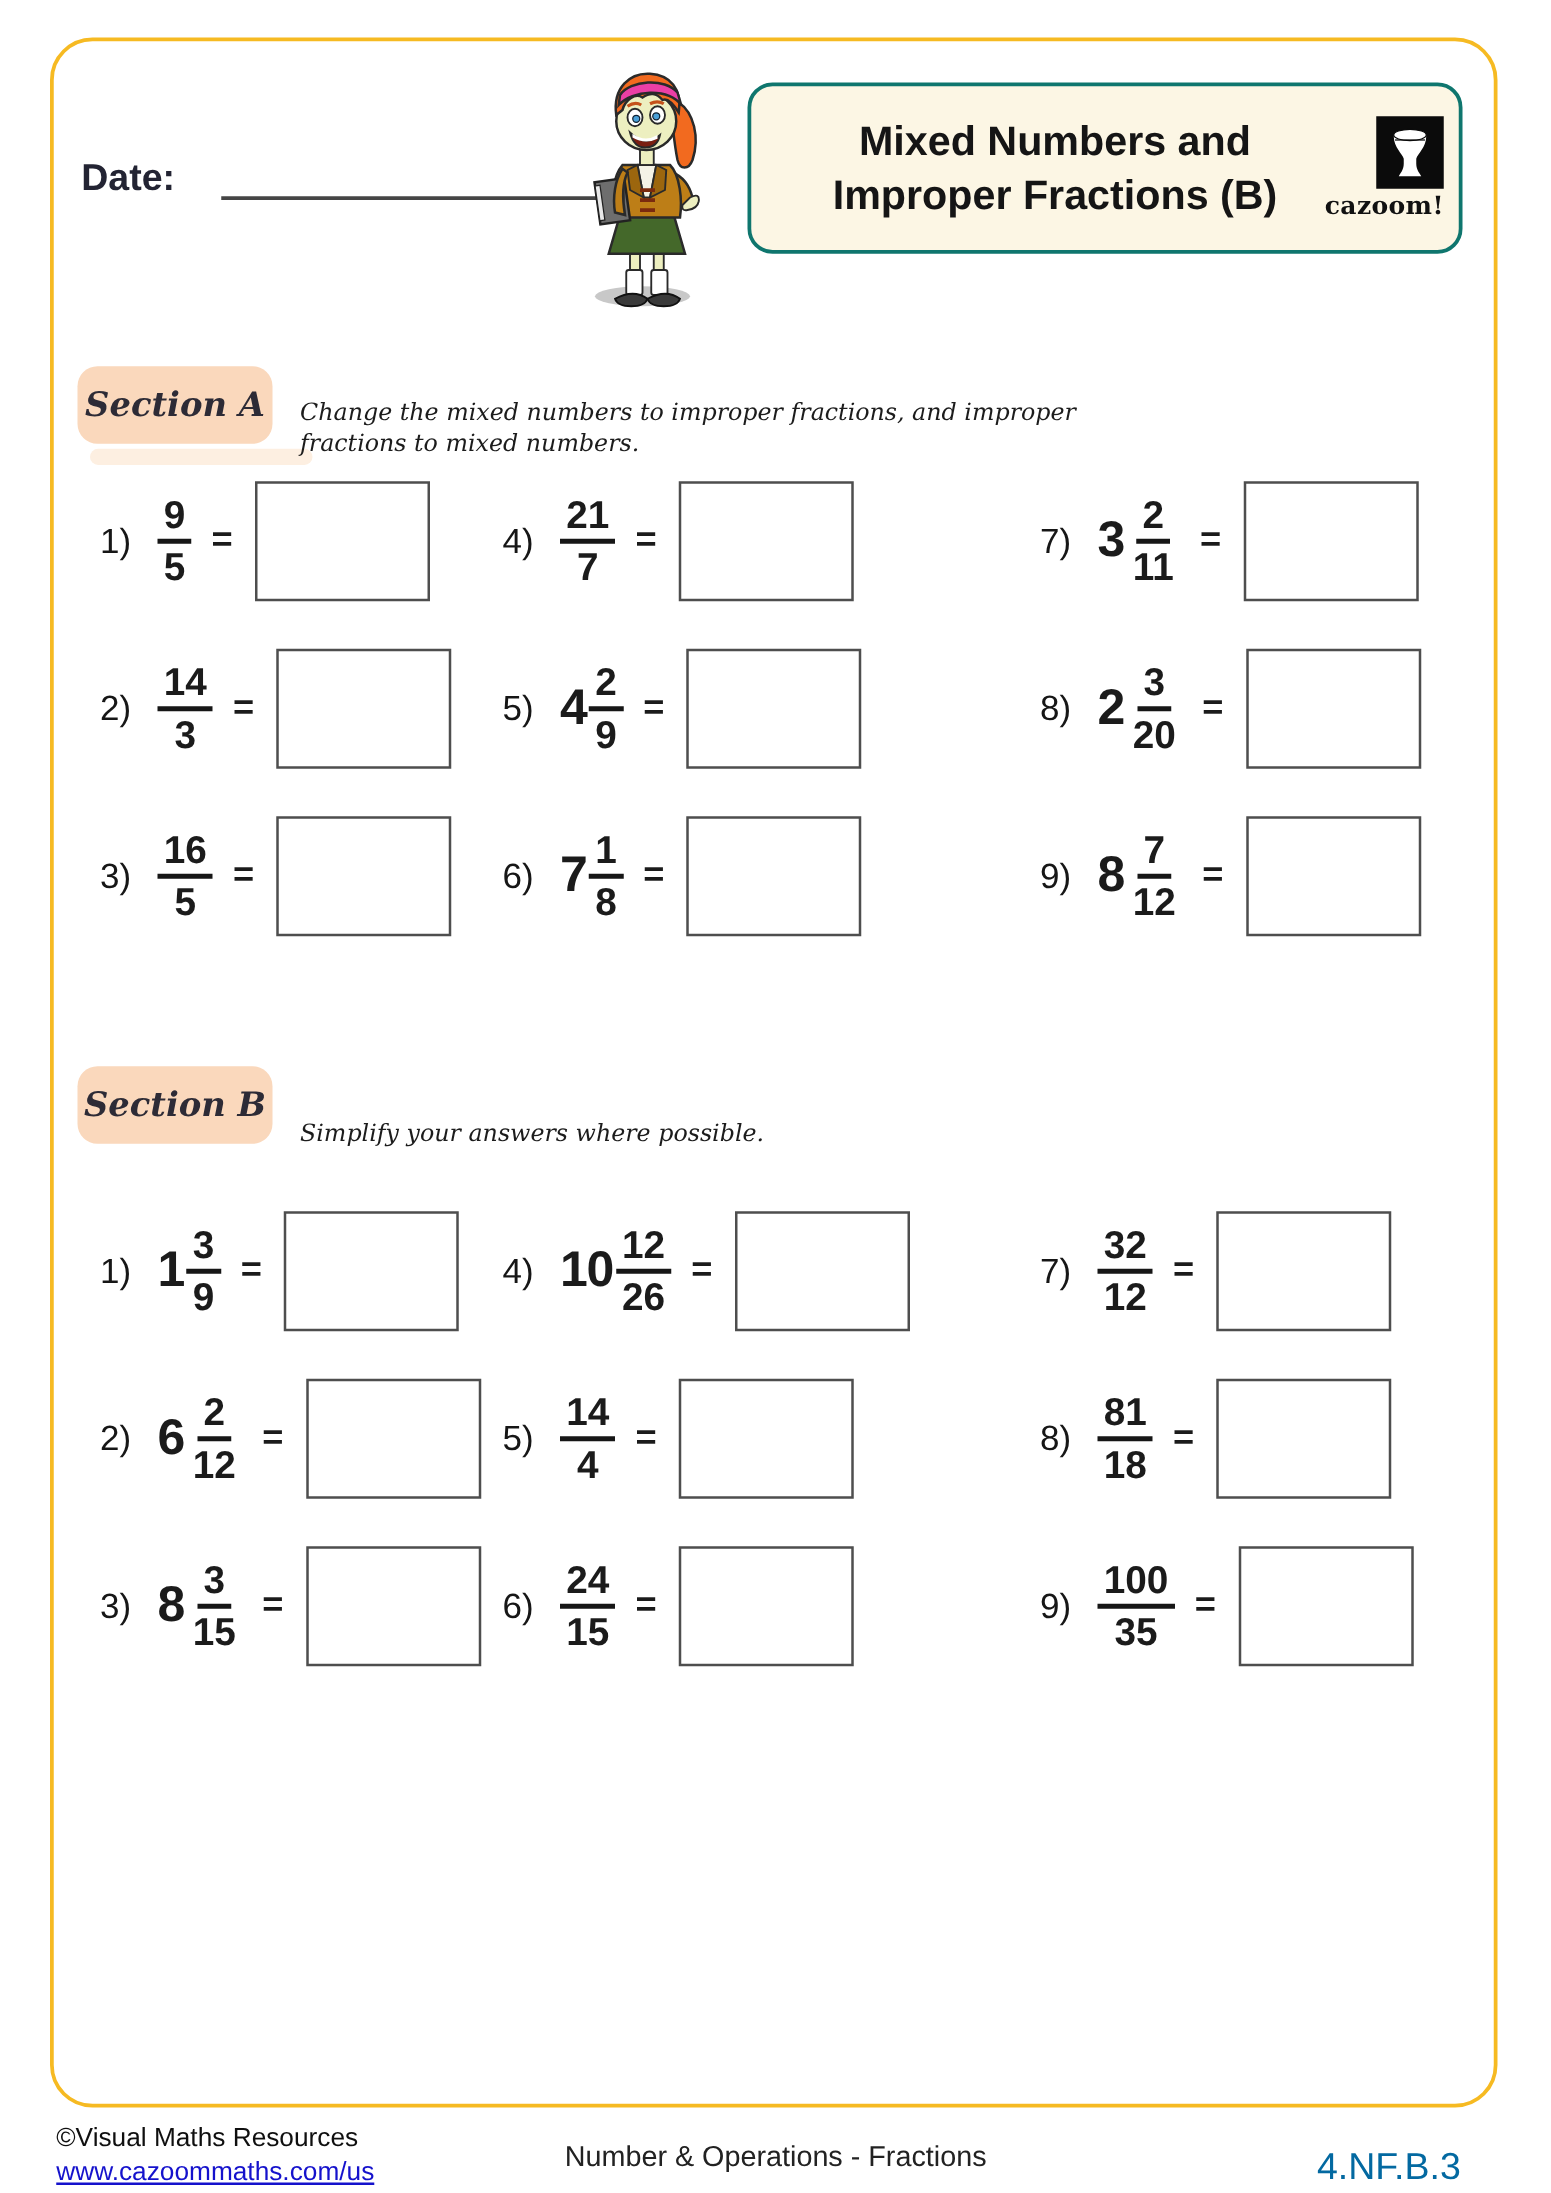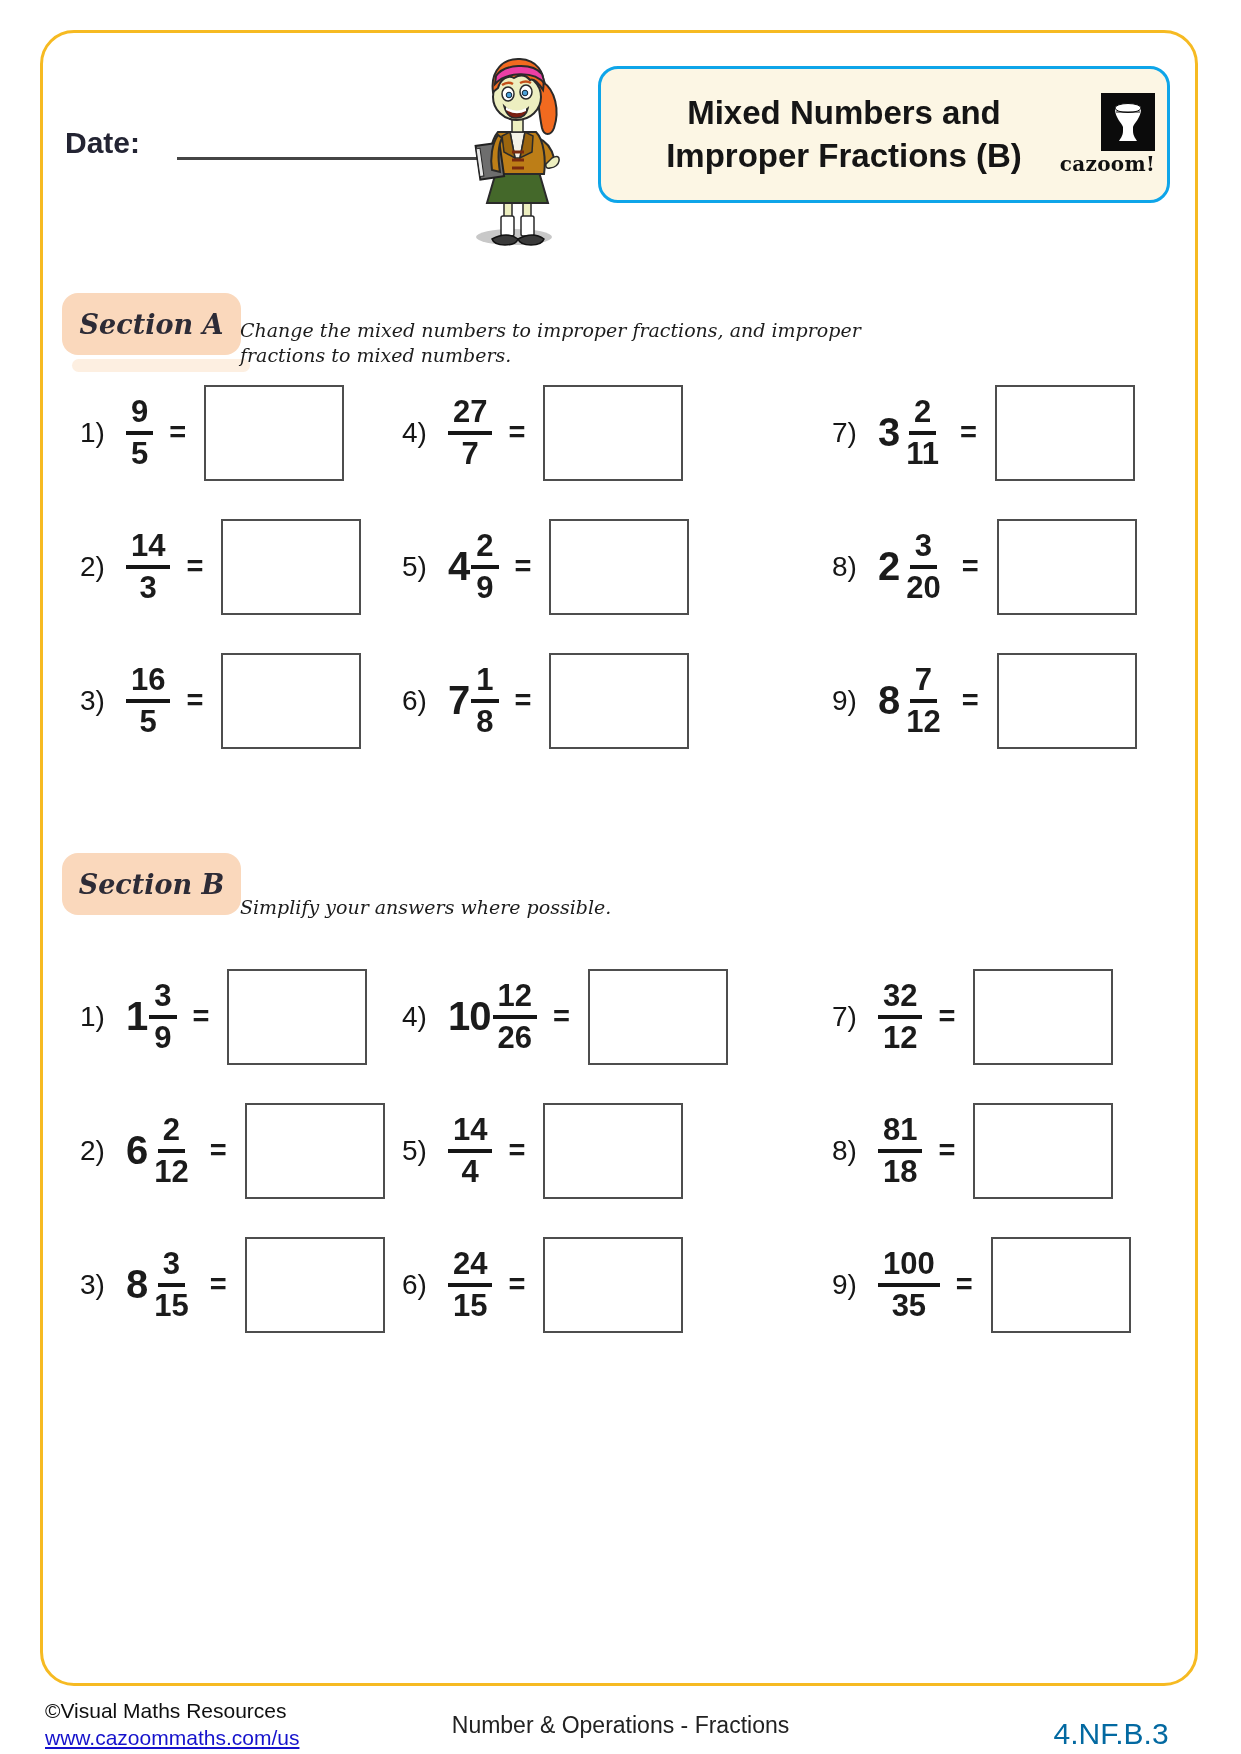--- a/index.html
+++ b/index.html
@@ -18,33 +18,33 @@
   .nd-row.date { top:124px; }
   .nd-label { width:112px; font-size:30px; font-weight:700; color:#232433; }
   .write-line { width:302px; height:36px; box-sizing:border-box; }
   .name .write-line { border-bottom:3px solid #8f8f8f; }
   .date .write-line { border-bottom:3px solid #454545; }
   
   .girl { position:absolute; left:440px; top:40px; width:120px; height:215px; }
   
   .title-box {
     position:absolute; left:598px; top:66px; width:572px; height:137px;
-    background:#FCF6E4; border:3px solid #0ea5e9; border-radius:20px;
+    background:#FCF6E4; border:3px solid #0f766e; border-radius:20px;
     box-sizing:border-box; display:flex; align-items:center; padding:0 12px 0 18px;
   }
   .title-text {
     flex:1; text-align:center; font-size:33px; line-height:1.28; font-weight:700;
     color:#151515; max-width:430px; margin:0 auto;
   }
   .logo { width:86px; display:flex; flex-direction:column; align-items:flex-end; }
   .logo-square { width:54px; height:58px; background:#0b0b0b; display:flex; align-items:center; justify-content:center; }
   .logo-text { font-family:"DejaVu Serif", serif; font-weight:700; font-size:20px; color:#111; margin-top:1px; letter-spacing:0.3px; }
   
   .sec-label {
-    position:absolute; left:62px; width:179px; height:62px; background:#FAD8BC;
+    position:absolute; left:62px; width:156px; height:62px; background:#FAD8BC;
     border-radius:16px; display:flex; align-items:center; justify-content:center;
     font-family:"DejaVu Serif", serif; font-style:italic; font-weight:700;
     font-size:27px; color:#2d2b36;
   }
   .sec-label.a { top:293px; }
   .sec-label.b { top:853px; }
   .echo { position:absolute; left:72px; top:359px; width:178px; height:13px; background:#FDEFE1; border-radius:7px; }
   .instr {
     position:absolute; left:240px; font-family:"DejaVu Serif", serif; font-style:italic;
     font-size:19px; line-height:1.3; color:#1c1c1c;margin-top:26px;
@@ -166,21 +166,21 @@
       </span>
     </span>
     <span class="eq">=</span>
     <span class="abox"></span>
   </div>
       <div class="problem">
     <span class="pnum">4)</span>
     <span class="expr">
 
       <span class="frac">
-        <span class="fnum">27</span>
+        <span class="fnum">21</span>
         <span class="fden">7</span>
       </span>
     </span>
     <span class="eq">=</span>
     <span class="abox"></span>
   </div>
       <div class="problem">
     <span class="pnum">7)</span>
     <span class="expr">
       <span class="whole">3</span>

